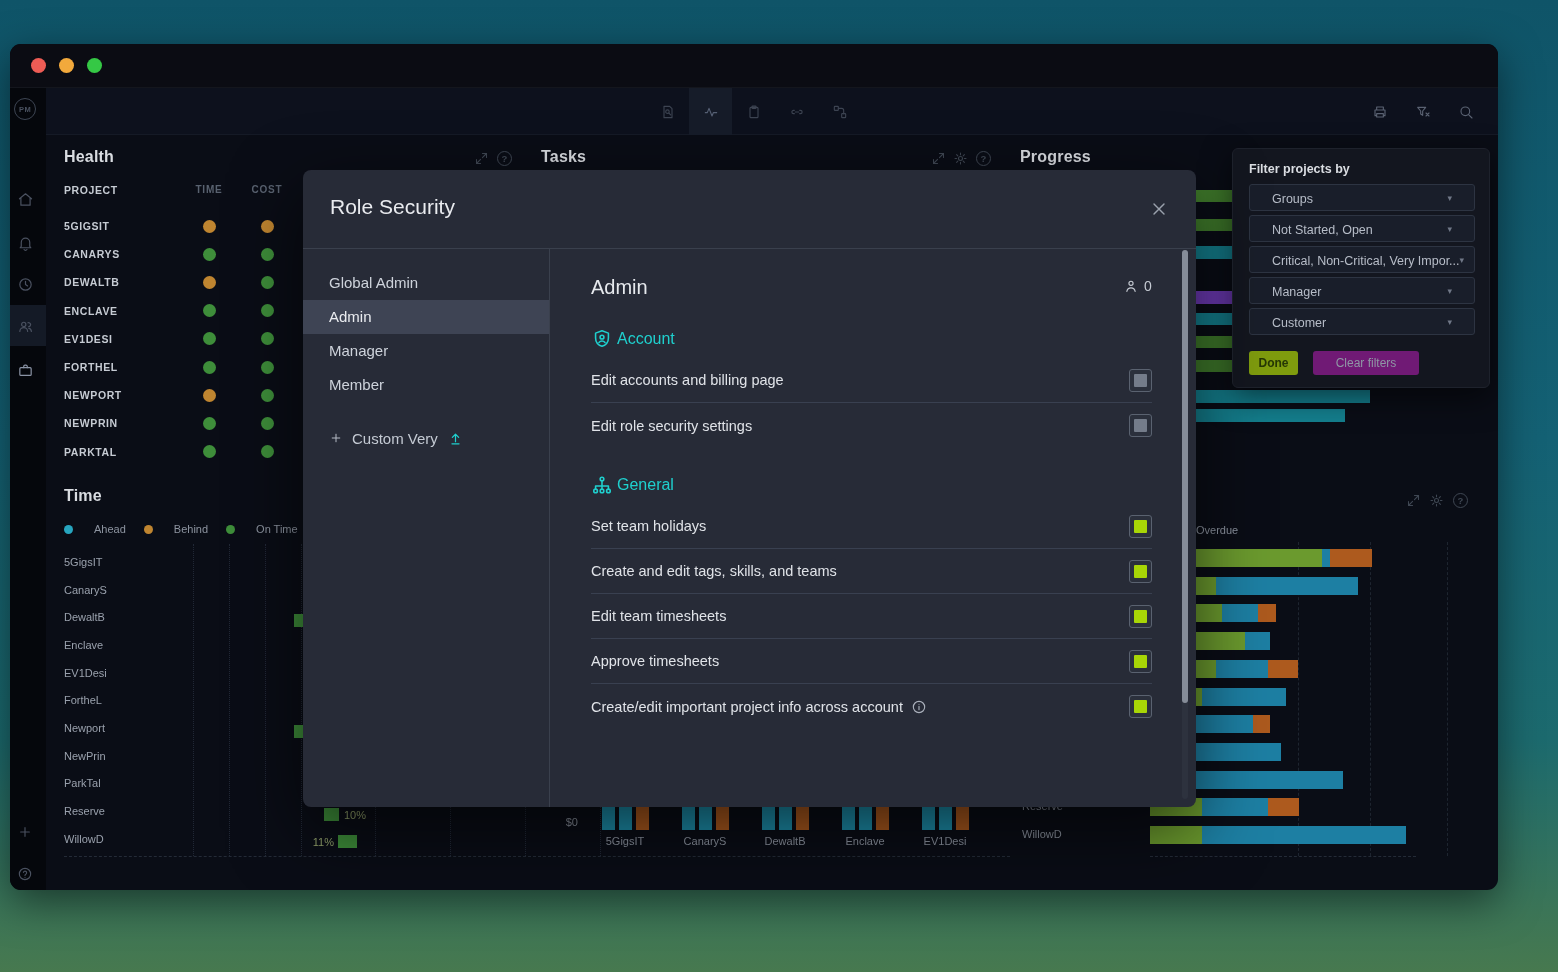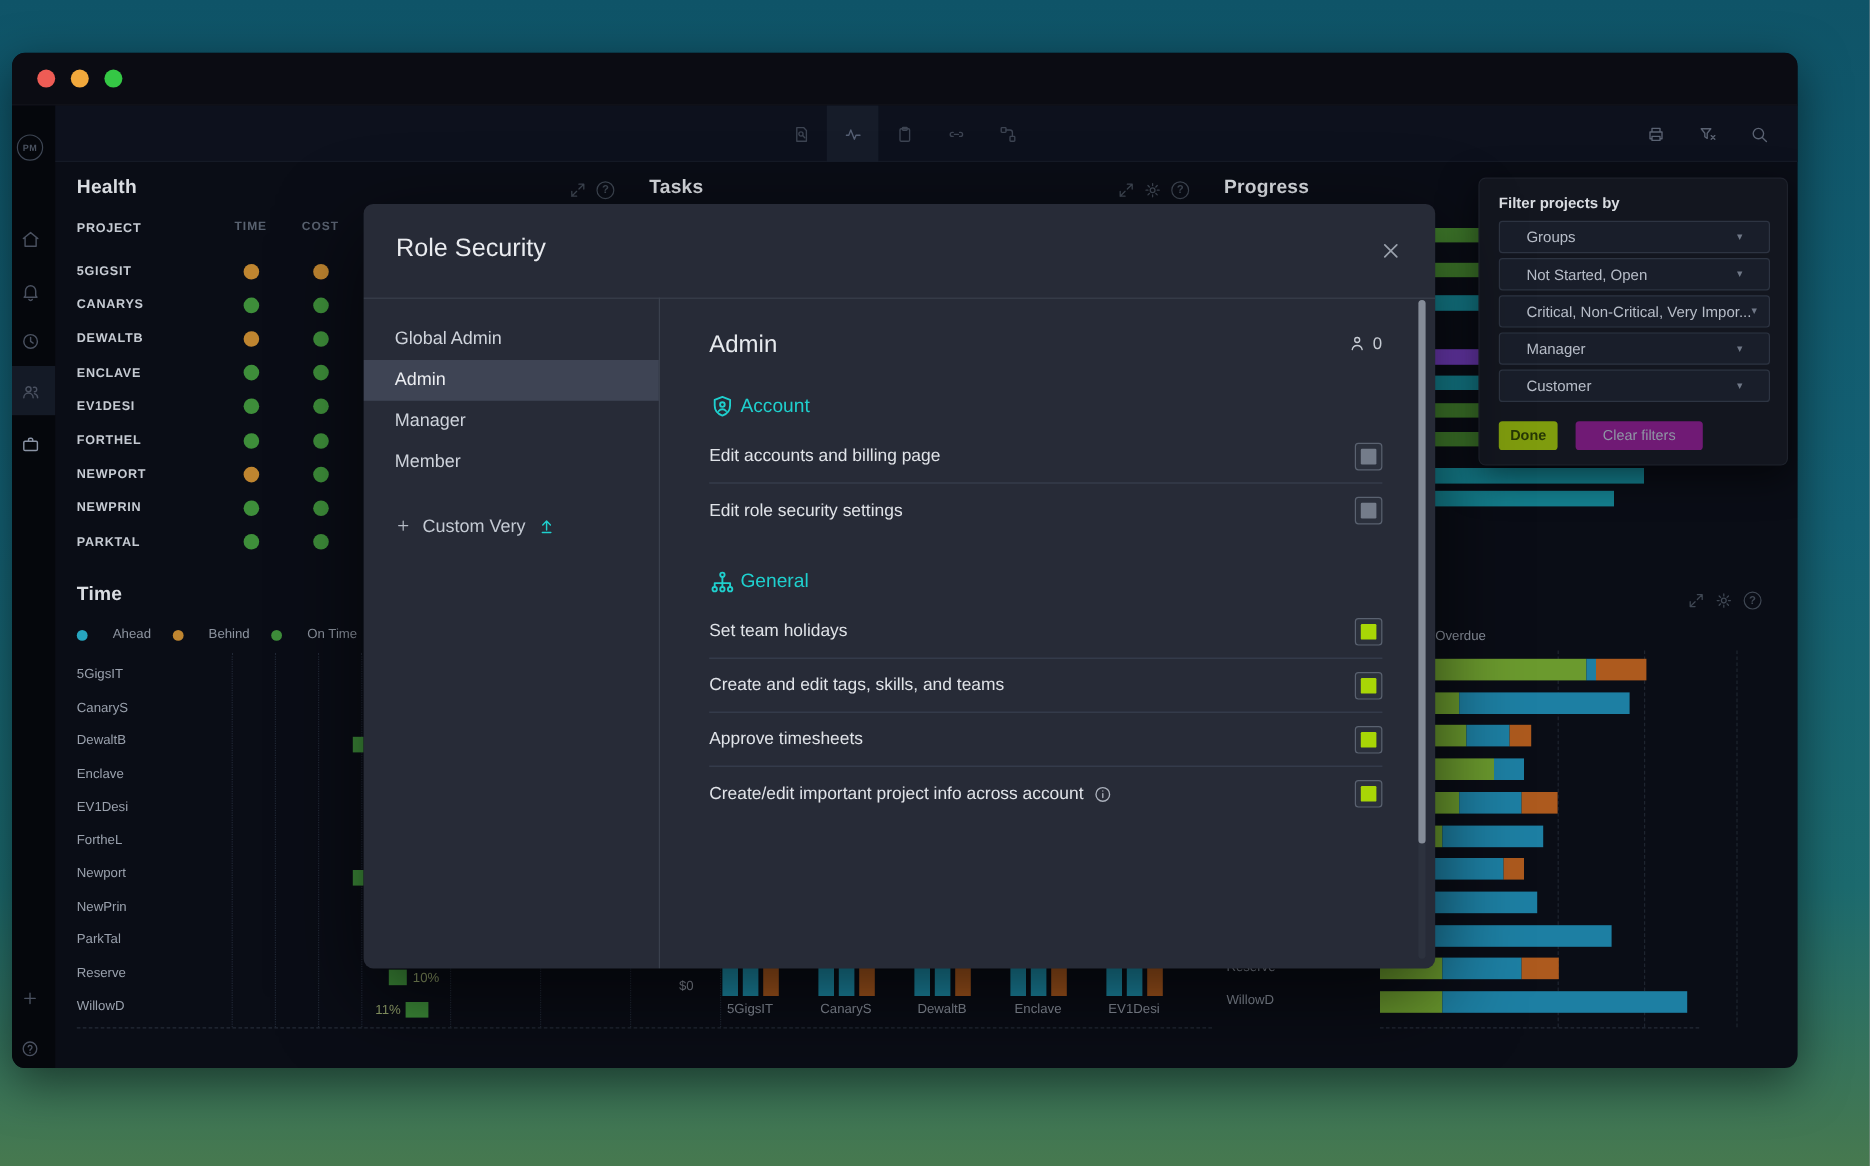--- a/index.html
+++ b/index.html
@@ -14,21 +14,21 @@
   #titlebar{position:absolute;left:0;top:0;width:100%;height:44px;background:#0b0c13;border-bottom:1px solid #14161d}
   .tl{position:absolute;top:14px;width:15px;height:15px;border-radius:50%}
   
   #topbar{position:absolute;left:0;top:44px;width:100%;height:47px;background:#0d111d;border-bottom:1px solid #151a26}
   #tab-row{position:absolute;left:636px;top:0;height:47px;display:flex}
   .tbtab{width:43px;height:47px;display:flex;align-items:center;justify-content:center;color:#3d4452}
   .tbtab.active{background:#161c29;color:#566074}
   #topbar-right{position:absolute;left:1362px;top:0;height:47px;display:flex;gap:27px;align-items:center;color:#5a6272}
   
   #sidebar{position:absolute;left:0;top:44px;width:36px;height:802px;background:#05070c}
-  #pm-logo{position:absolute;left:4px;top:24px;width:22px;height:22px;border:1.6px solid #3d4553;border-radius:50%;
+  #pm-logo{position:absolute;left:4px;top:10px;width:22px;height:22px;border:1.6px solid #3d4553;border-radius:50%;
            color:#4a5260;font-size:7.5px;font-weight:bold;display:flex;align-items:center;justify-content:center;letter-spacing:.5px}
   .sb-ic{position:absolute;left:6px;width:18px;height:18px;color:#4a5160;display:flex;align-items:center;justify-content:center}
   #sb-selected{position:absolute;left:0;top:217px;width:36px;height:41px;background:#141a26}
   
   .ptitle{font-size:16px;font-weight:bold;color:#d9dce1;letter-spacing:.2px}
   .hicon{color:#3f4753;display:inline-flex}
   .qicon{width:15px;height:15px;border:1.3px solid #3f4753;border-radius:50%;color:#3f4753;
          font-size:9.5px;display:inline-flex;align-items:center;justify-content:center;font-weight:bold}
   
   #health-table{position:absolute;left:54px;top:140px;width:232px}
@@ -553,20 +553,26 @@
             <i></i>
           </div>
         </div>
         <div class="perm-row">
           <div class="perm-lab">Create and edit tags, skills, and teams</div>
           <div class="cb on">
             <i></i>
           </div>
         </div>
         <div class="perm-row">
+          <div class="perm-lab">Edit team timesheets</div>
+          <div class="cb on">
+            <i></i>
+          </div>
+        </div>
+        <div class="perm-row">
           <div class="perm-lab">Approve timesheets</div>
           <div class="cb on">
             <i></i>
           </div>
         </div>
         <div class="perm-row last">
           <div class="perm-lab">Create/edit important project info across account<div class="hicon" style="color: rgb(170, 176, 187);">
               <svg width="16" height="16" viewBox="0 0 24 24" fill="none" stroke="currentColor" stroke-width="1.7" stroke-linecap="round" stroke-linejoin="round">
                 <circle cx="12" cy="12" r="8.5"></circle>
                 <path d="M12 11v5M12 7.8h.01"></path>

